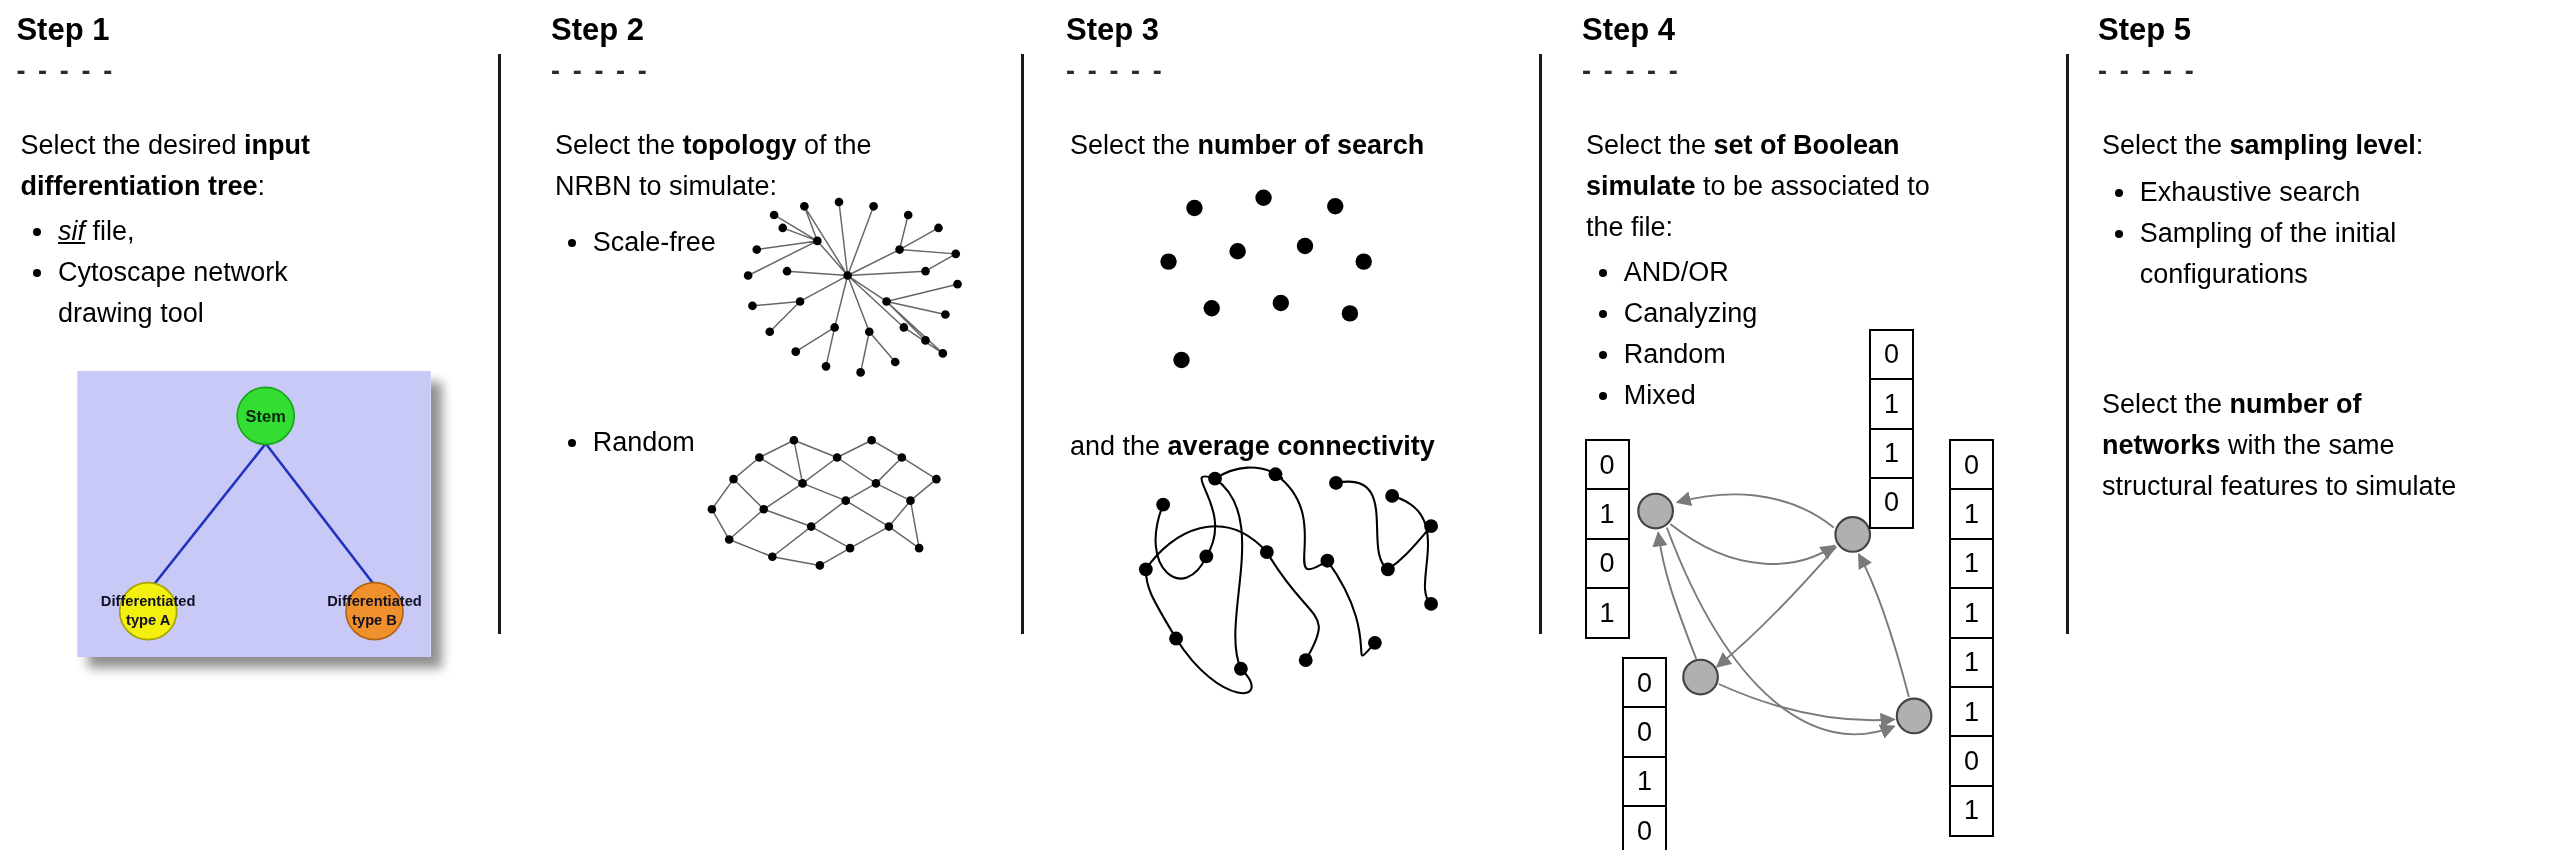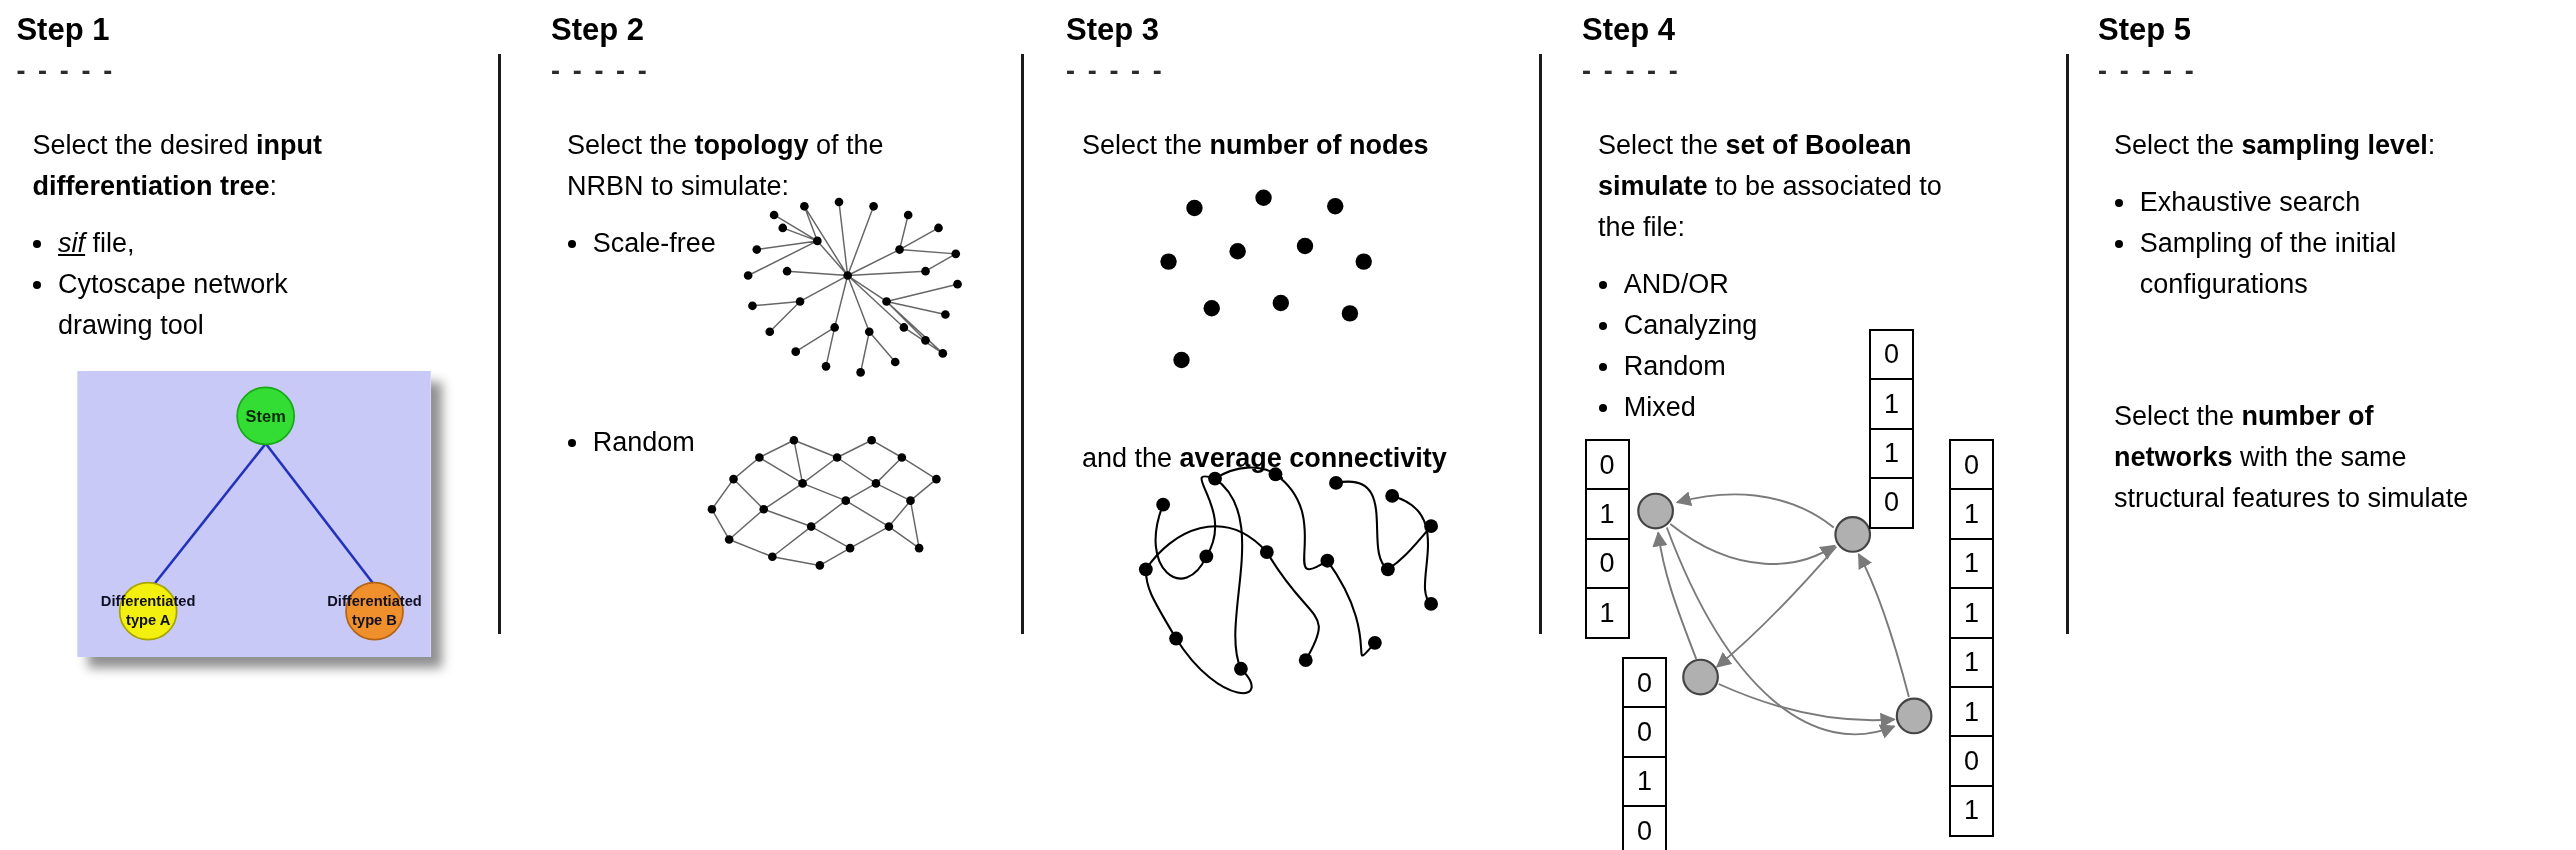--- a/index.html
+++ b/index.html
@@ -4,21 +4,21 @@
 <style>
   html,body{margin:0;padding:0;}
   body{
     width:2576px;height:851px;background:#ffffff;position:relative;overflow:hidden;
     font-family:"Liberation Sans",sans-serif;color:#000;
   }
   .col{position:absolute;top:12px;}
   .divider{position:absolute;top:54px;width:2.6px;height:580px;background:#1a1a1a;}
   .step-title{font-size:31px;font-weight:bold;line-height:1.15;margin:0;}
   .dashes{margin-top:8.7px;font-size:27px;font-weight:bold;color:#2b2b2b;letter-spacing:2.6px;}
-  .para{font-size:27px;line-height:41px;margin:16px;}
+  .para{font-size:27px;line-height:41px;margin:4px;}
   .mt-intro{margin-top:38px;}
   .bullets{list-style:disc outside;margin:0;padding-left:40px;font-size:27px;line-height:41px;}
   .bullets li{padding-left:1.7px;}
   b{font-weight:bold;}
   i{font-style:italic;text-decoration:underline;}
   .abs{position:absolute;}
   .tree-box{position:absolute;left:61px;top:359px;width:354px;height:286px;box-shadow:11.2px 11.2px 10.4px #909090;}
   .bcol{position:absolute;display:flex;flex-direction:column;z-index:3;}
   .bcell{
     width:41px;height:48px;border:2.6px solid #000;background:#fff;
@@ -137,21 +137,21 @@
             <circle cx="265" cy="160" r="5"></circle>
             <circle cx="285" cy="80" r="5"></circle>
         </g>
       </svg>
     </div>
   </section>
 
   <section class="col" style="left:1066px;width:467px;">
     <h2 class="step-title">Step 3</h2>
     <div class="dashes">- - - - -</div>
-    <p class="para mt-intro"><span>Select the </span><b>number of nodes</b></p>
+    <p class="para mt-intro"><span>Select the </span><b>number of search</b></p>
     <div class="abs" style="left:68px;top:177px">
       <svg width="247" height="197" viewBox="0 0 286 228">
         <g fill="#000">
           <circle cx="70" cy="22" r="9.5"></circle>
             <circle cx="150" cy="10" r="9.5"></circle>
             <circle cx="233" cy="20" r="9.5"></circle>
           <circle cx="40" cy="84" r="9.5"></circle>
             <circle cx="120" cy="72" r="9.5"></circle>
             <circle cx="198" cy="66" r="9.5"></circle>
             <circle cx="266" cy="84" r="9.5"></circle>

